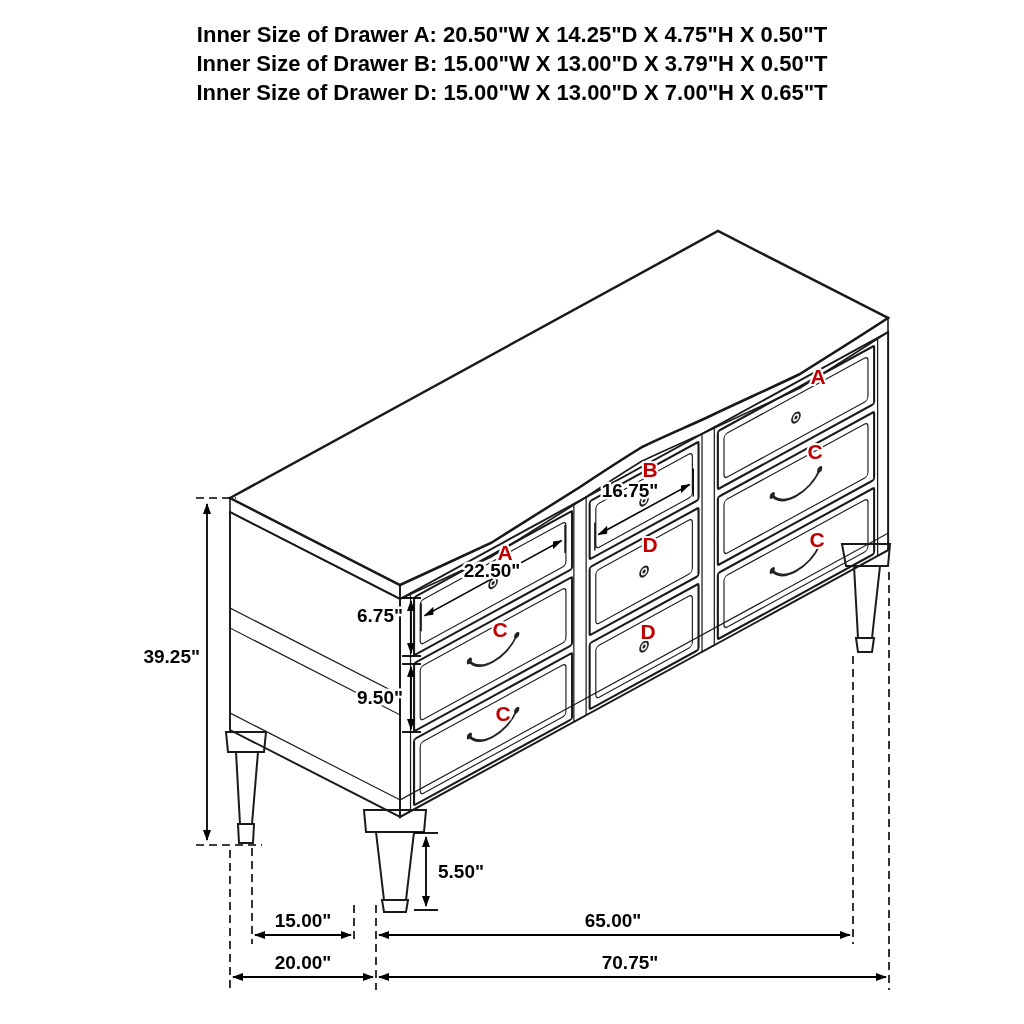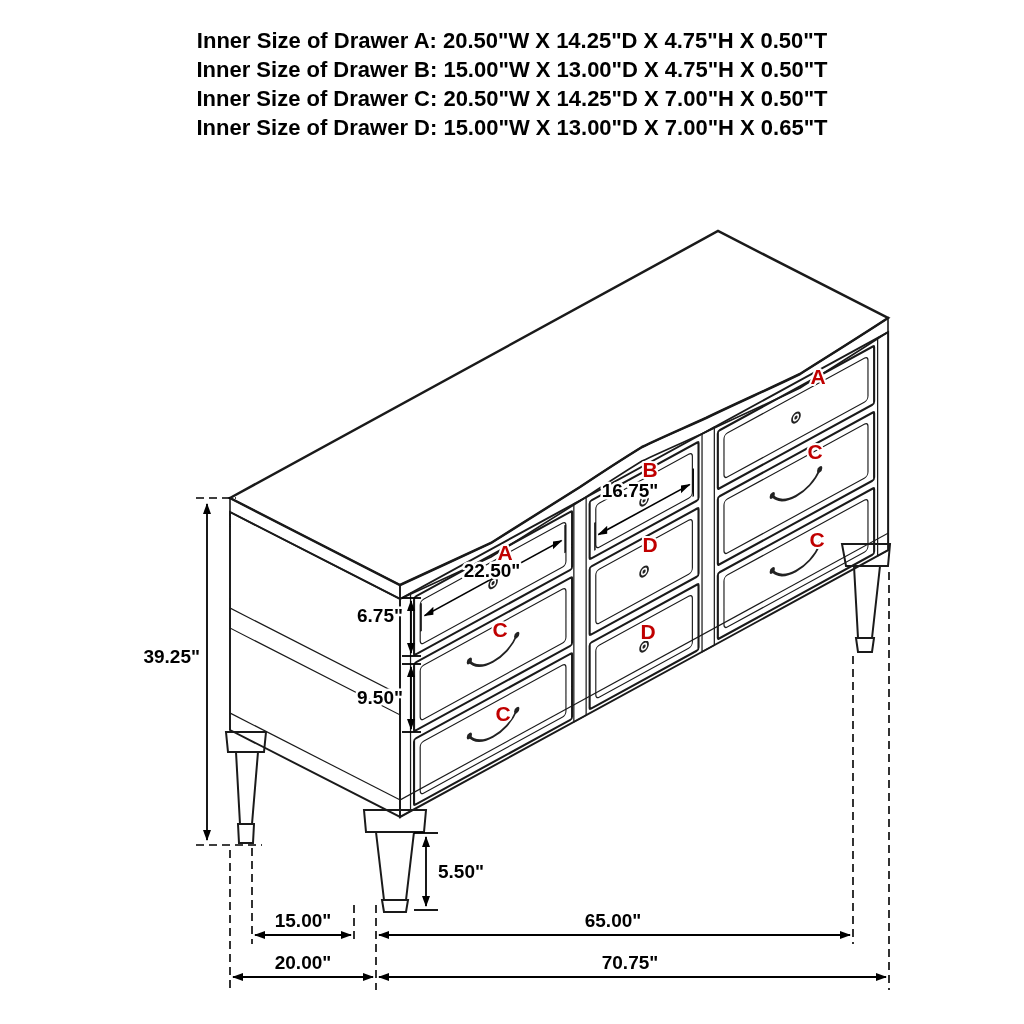--- a/index.html
+++ b/index.html
@@ -1,37 +1,36 @@
 <!DOCTYPE html>
 <html><head>
 <meta charset="utf-8">
 <style>
   html,body{margin:0;padding:0;background:#fff;}
   .canvas{position:relative;width:1024px;height:1024px;background:#ffffff;
           font-family:"Liberation Sans",sans-serif;overflow:hidden;}
-  .spec-header{position:absolute;top:26px;left:0;right:0;text-align:center;
+  .spec-header{position:absolute;top:20px;left:0;right:0;text-align:center;
                color:#000;font-weight:bold;font-size:22px;line-height:29px;}
   .diagram-svg{position:absolute;left:0;top:0;}
   .dim-text{font-size:19px;font-weight:bold;fill:#000;
             paint-order:stroke;stroke:#ffffff;stroke-width:5px;stroke-linejoin:round;}
   .red-label{font-size:21px;font-weight:bold;fill:#c00000;text-anchor:middle;
              paint-order:stroke;stroke:#ffffff;stroke-width:4px;stroke-linejoin:round;}
   .edge{stroke:#1a1a1a;fill:none;}
   .dimline{stroke:#000;stroke-width:1.8;fill:none;}
   .dashline{stroke:#000;stroke-width:1.6;fill:none;stroke-dasharray:8 5;}
 </style>
 </head>
 <body>
 
 <div class="canvas">
 
   <div class="spec-header">
     <div>Inner Size of Drawer A: 20.50"W X 14.25"D X 4.75"H X 0.50"T</div>
-    <div>Inner Size of Drawer B: 15.00"W X 13.00"D X 4.75"H X 0.50"T</div>
-    <div>Inner Size of Drawer C: 20.50"W X 14.25"D X 7.00"H X 0.50"T</div>
+    <div>Inner Size of Drawer B: 15.00"W X 13.00"D X 3.79"H X 0.50"T</div>
     <div>Inner Size of Drawer D: 15.00"W X 13.00"D X 7.00"H X 0.65"T</div>
   </div>
 
   <svg class="diagram-svg" width="1024" height="1024" viewBox="0 0 1024 1024">
     <defs>
       <marker id="arrS" markerWidth="12" markerHeight="10" refX="1" refY="4" orient="auto" markerUnits="userSpaceOnUse">
         <path d="M11,0 L0,4 L11,8 Z" fill="#000"></path>
       </marker>
       <marker id="arrE" markerWidth="12" markerHeight="10" refX="10" refY="4" orient="auto" markerUnits="userSpaceOnUse">
         <path d="M0,0 L11,4 L0,8 Z" fill="#000"></path>

